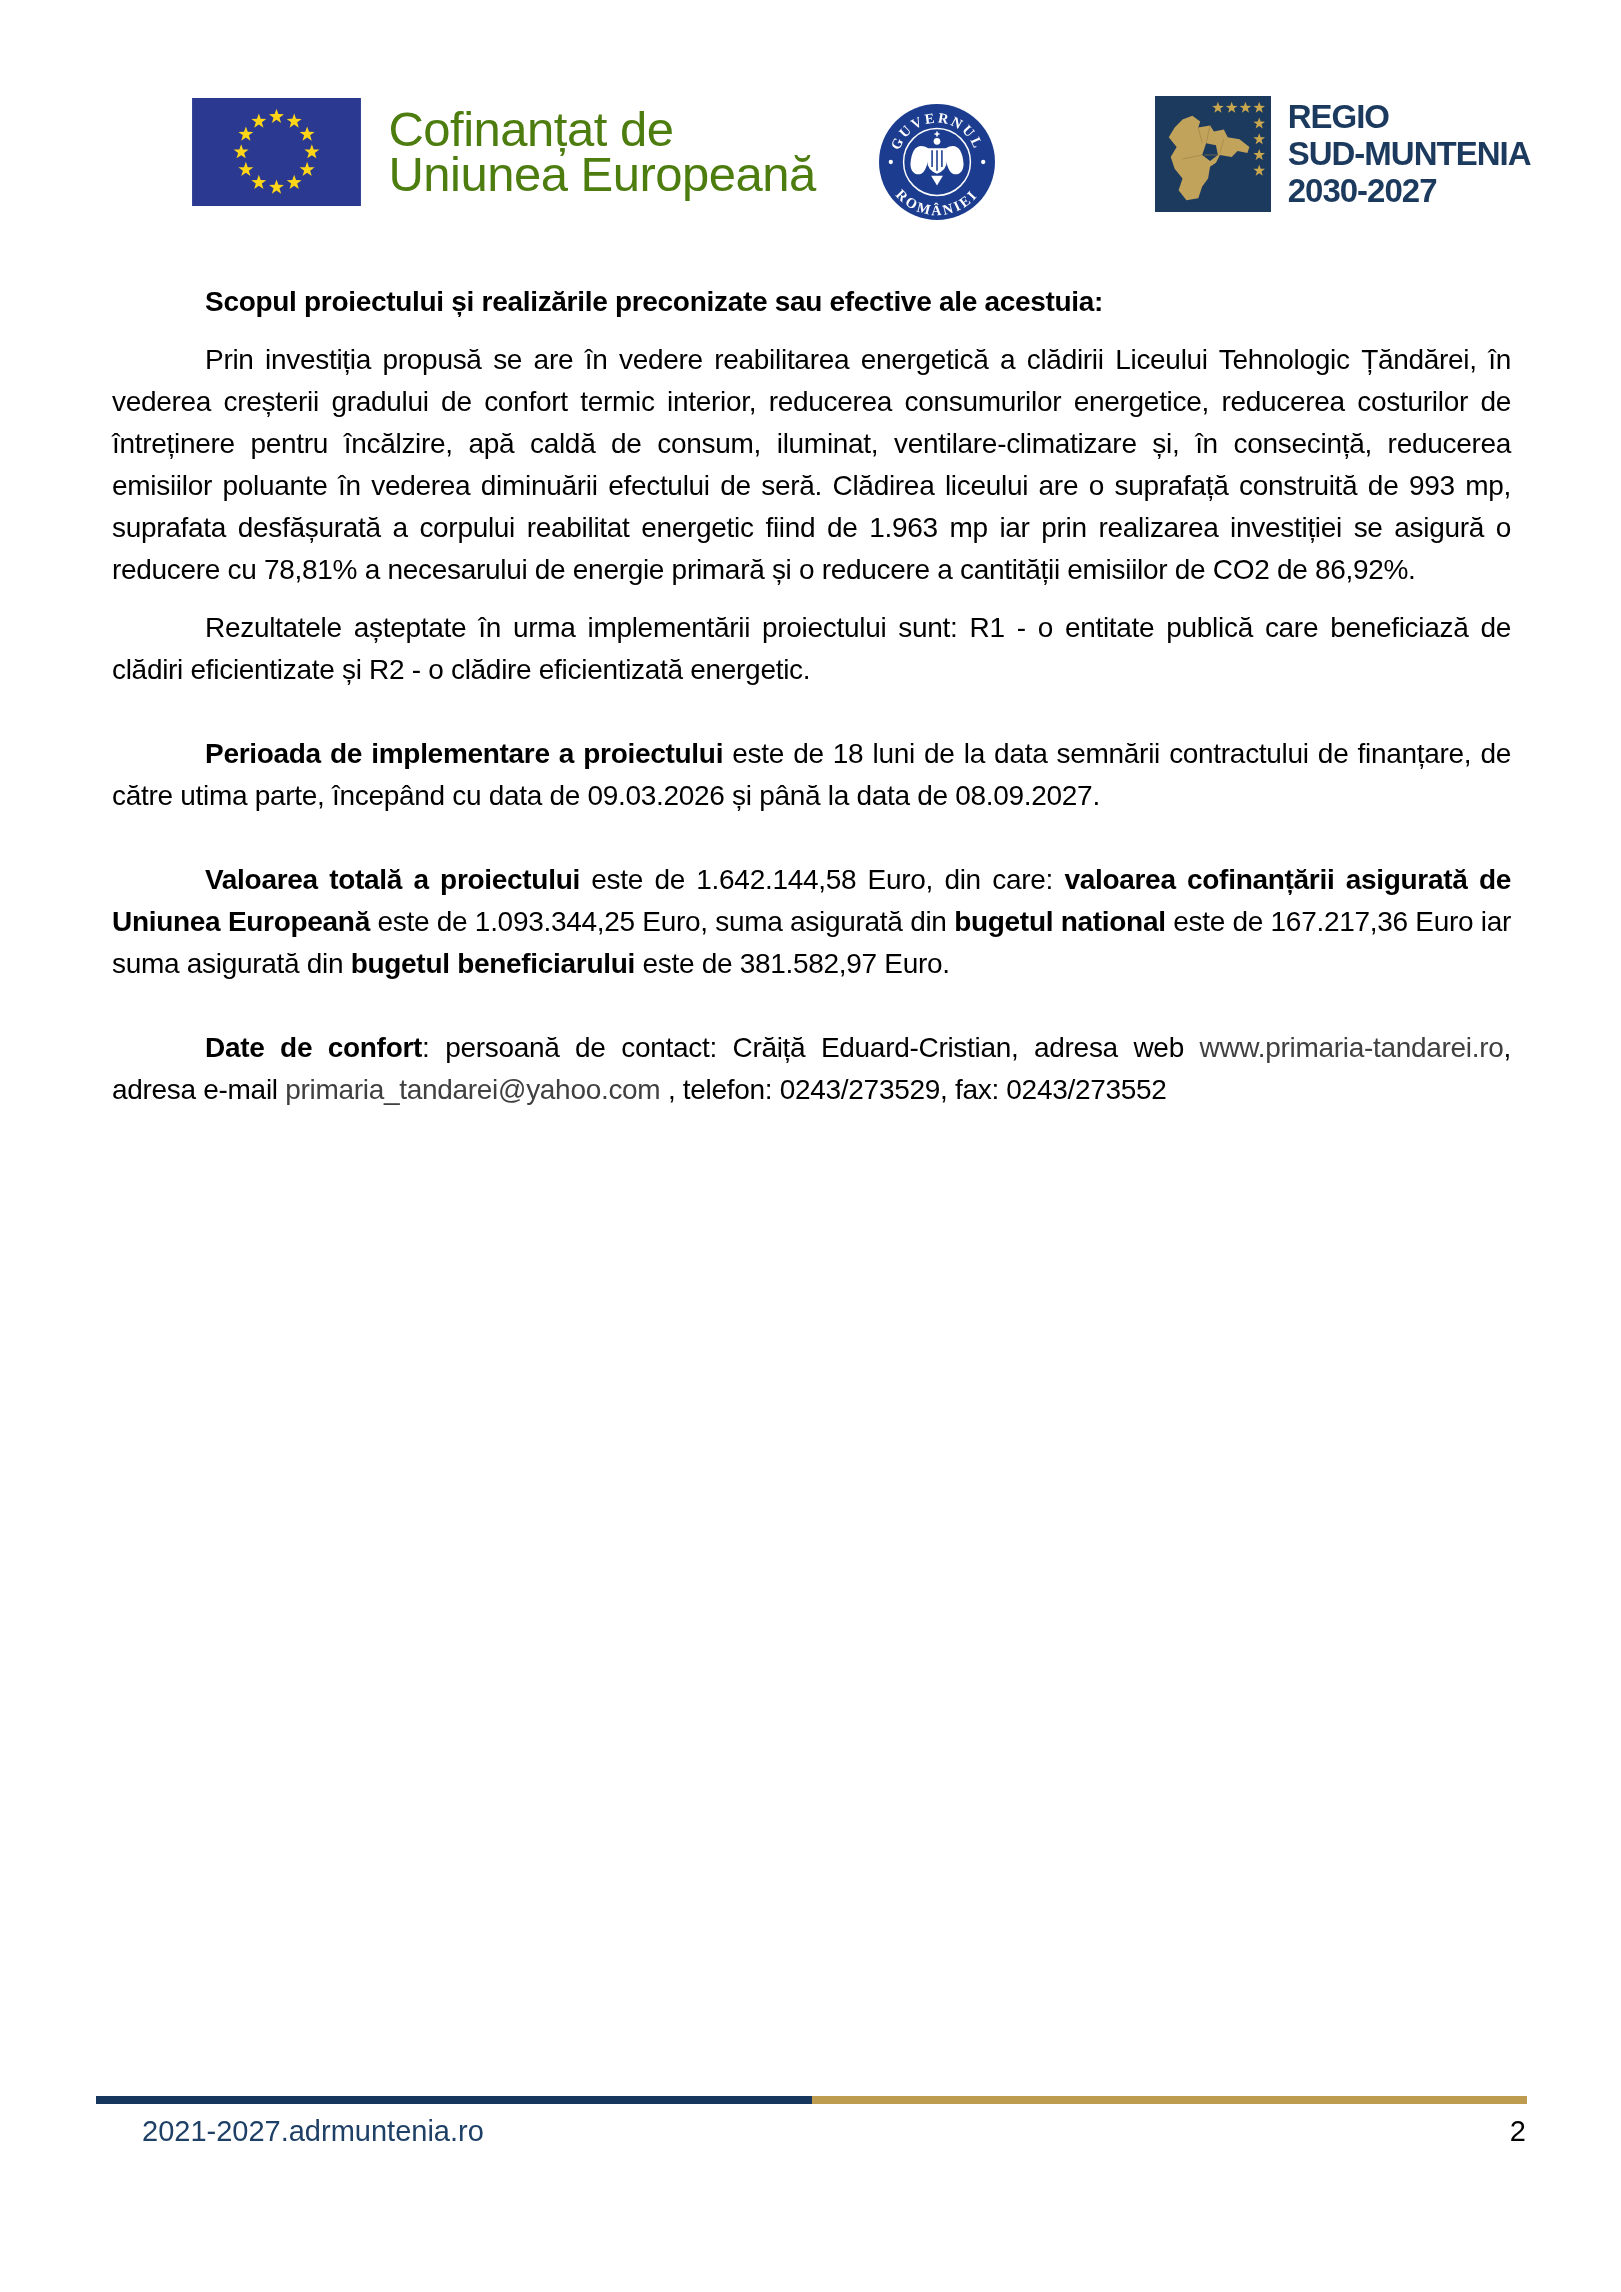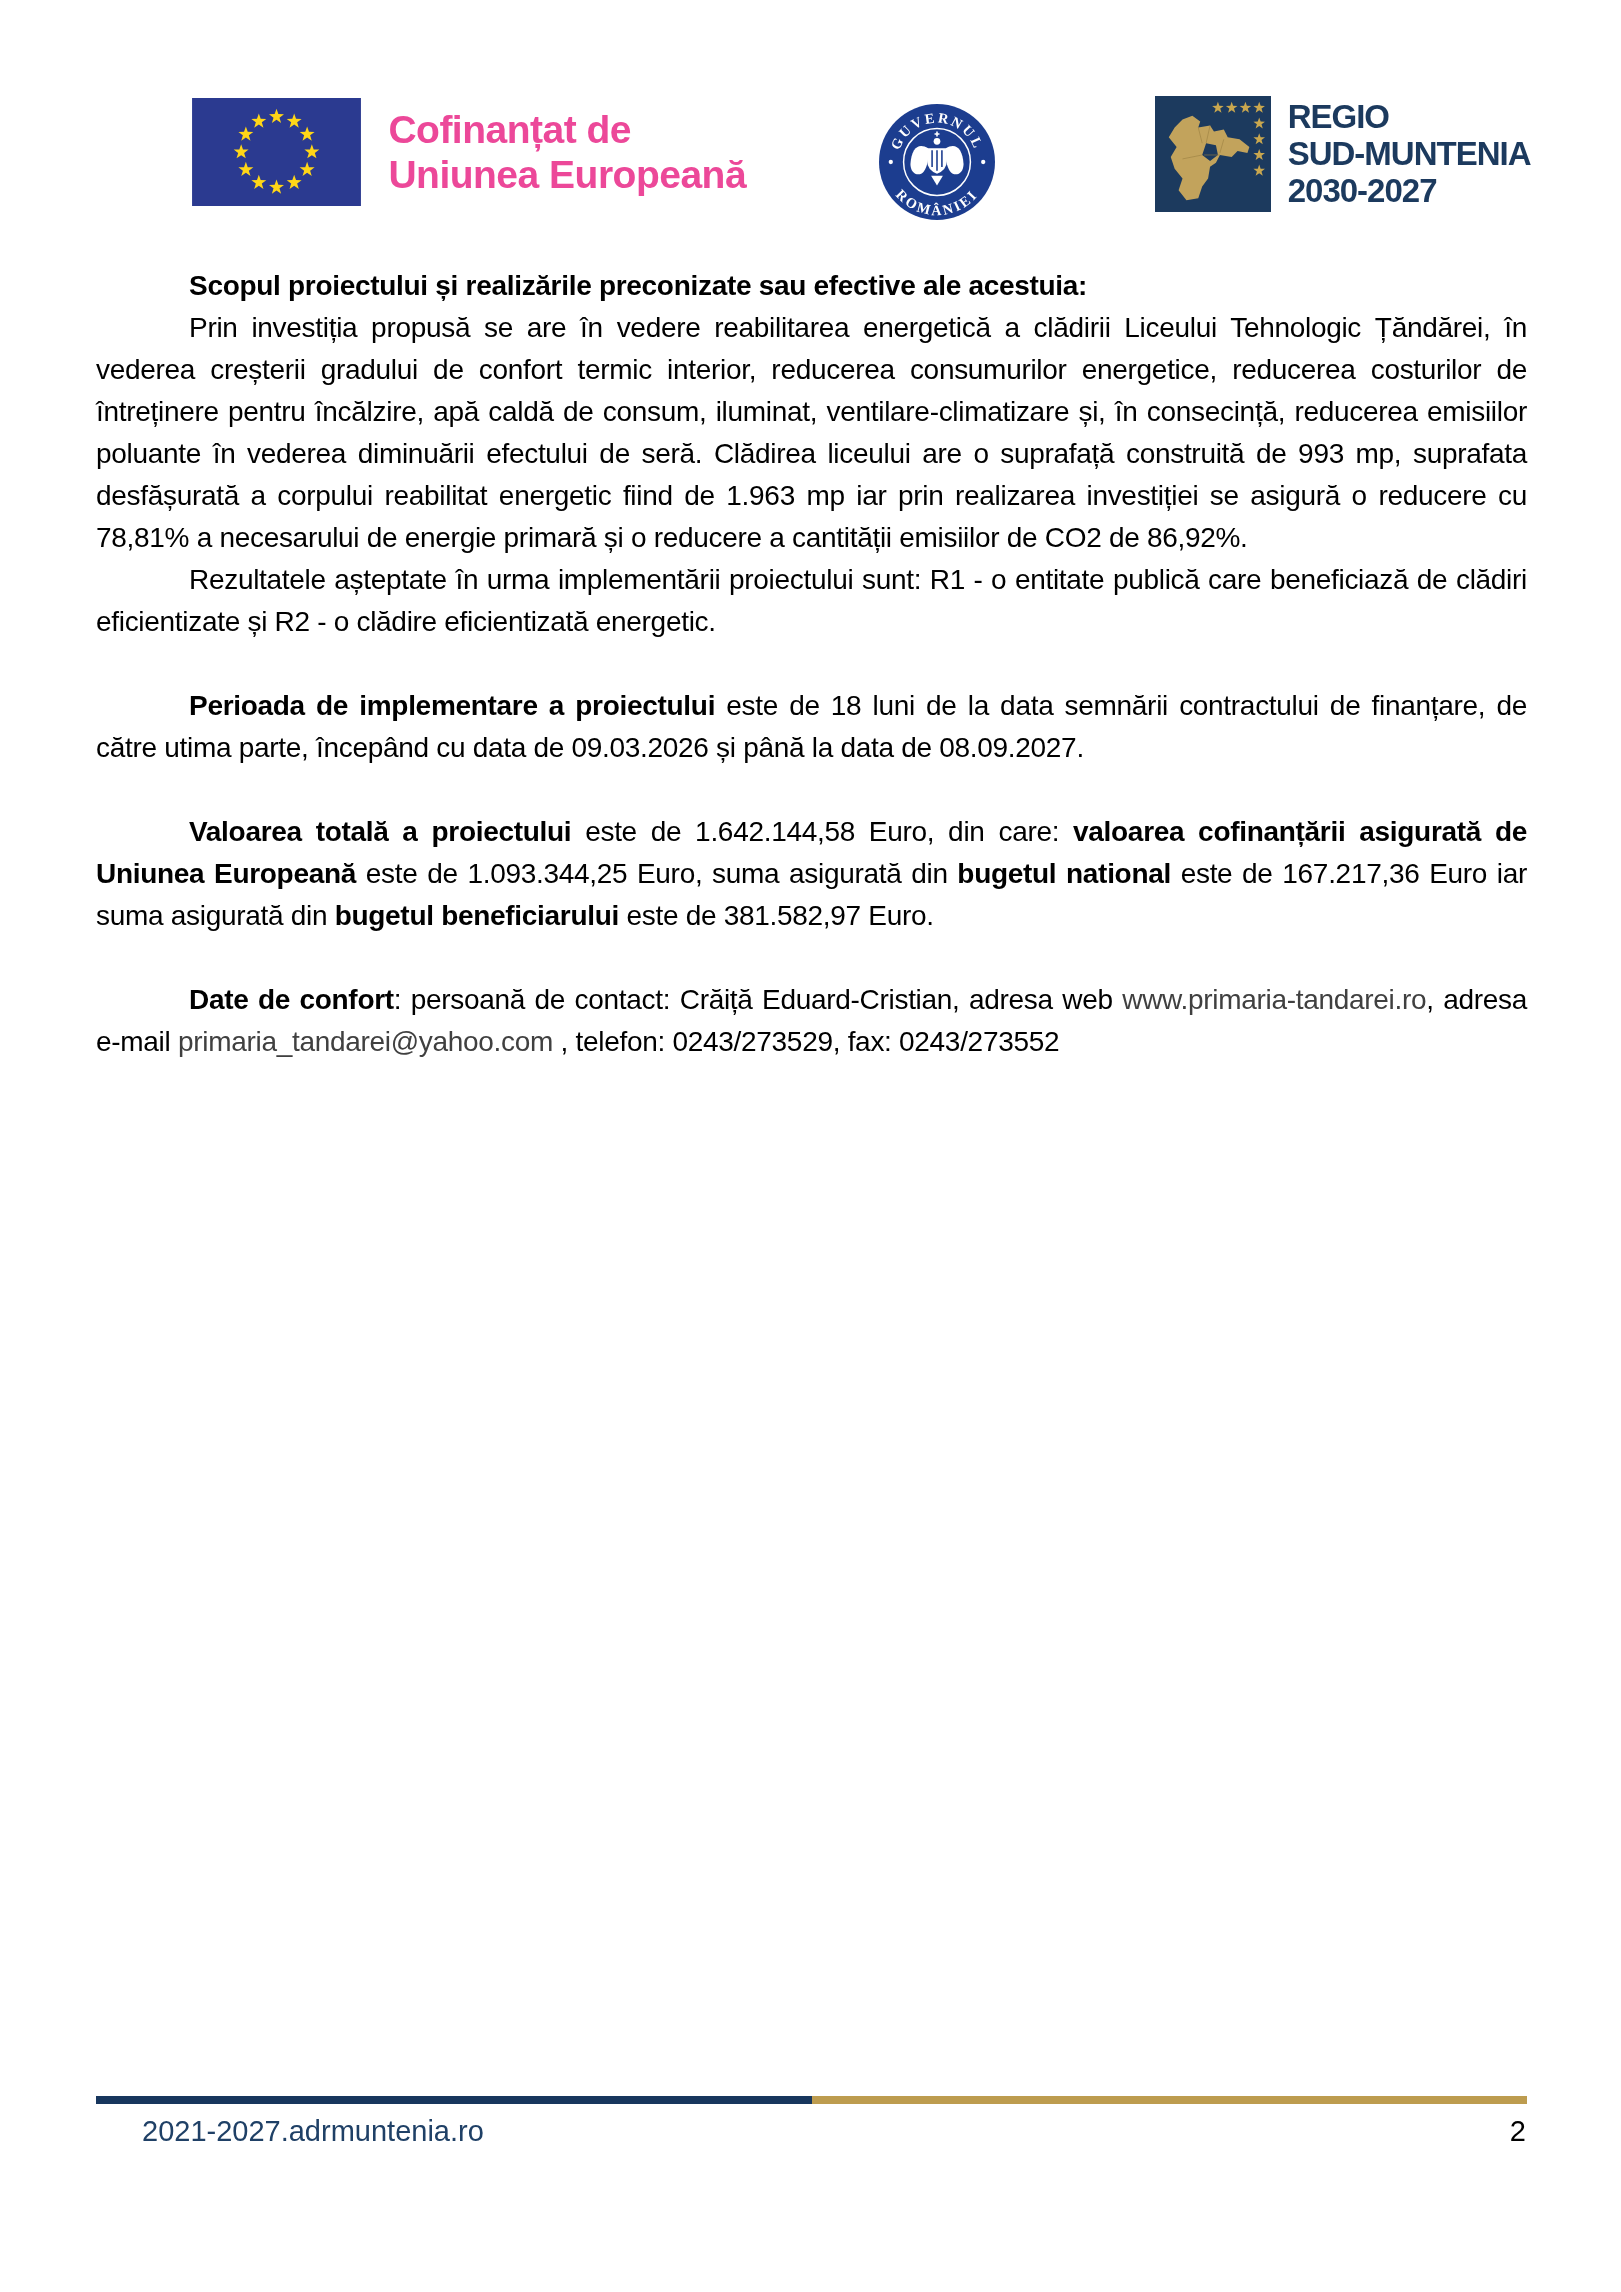--- a/index.html
+++ b/index.html
@@ -2,29 +2,29 @@
 <html><head>
 <meta charset="utf-8">
 <title>Document</title>
 <style>
   html,body{margin:0;padding:0;background:#ffffff;}
   .page{position:relative;width:1621px;height:2293px;background:#ffffff;overflow:hidden;
         font-family:"Liberation Sans","DejaVu Sans",sans-serif;color:#000;}
 
   
   .eu-logo{position:absolute;left:192px;top:98px;display:flex;align-items:center;gap:27.4px;}
-  .eu-text{color:#ec4899;font-weight:bold;font-size:39px;line-height:45px;letter-spacing:-0.5px;}
+  .eu-text{color:#4d7c0f;font-weight:normal;font-size:49px;line-height:45px;letter-spacing:-0.5px;}
   .gov-seal{position:absolute;left:879px;top:101px;}
   .regio{position:absolute;left:1127px;top:96px;display:flex;gap:16.7px;align-items:flex-start;padding-left:28px;}
   .regio-text{color:#1C3A5E;font-weight:bold;font-size:33px;line-height:37px;letter-spacing:-1px;margin-top:2px;}
 
   
   .doc-body{position:absolute;left:96px;top:265px;width:1431px;
             font-size:28px;line-height:42px;text-align:justify;letter-spacing:-0.3px;}
-  .doc-body p{margin:0;text-indent:93px;}
+  .doc-body p{margin:16px;text-indent:93px;}
   .doc-body p.sp{margin-top:42px;}
   .doc-body b{font-weight:bold;}
   a.doc-link{color:#404040;cursor:pointer;}
 
   
   .footer-rule{position:absolute;left:96px;top:2096px;width:1431px;height:7.8px;display:flex;}
   .footer-rule .left{flex:1;background:#17365D;}
   .footer-rule .right{flex:1;background:#BD9C4F;}
   .footer-site{position:absolute;left:96px;top:2115px;font-size:29px;color:#1F4066;margin-left:46px;}
   .footer-page{position:absolute;right:95px;top:2115px;font-size:29px;color:#000;}

